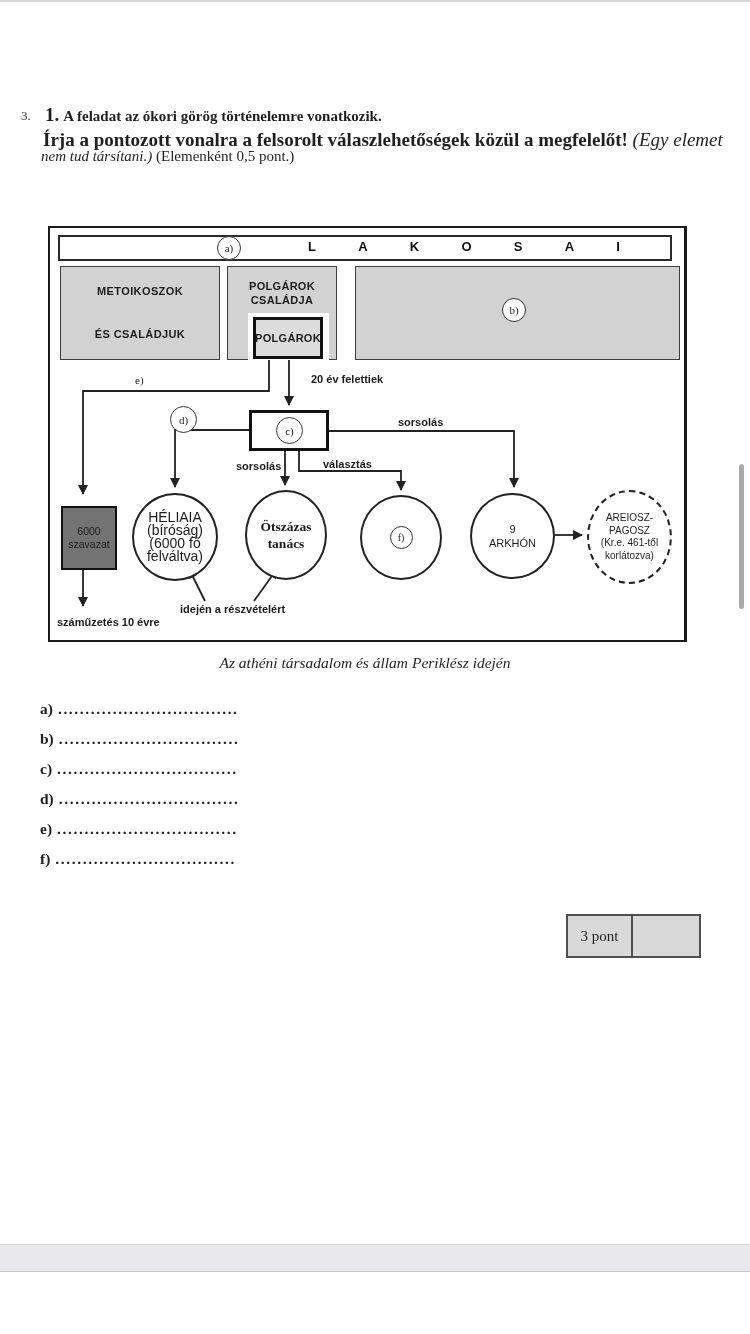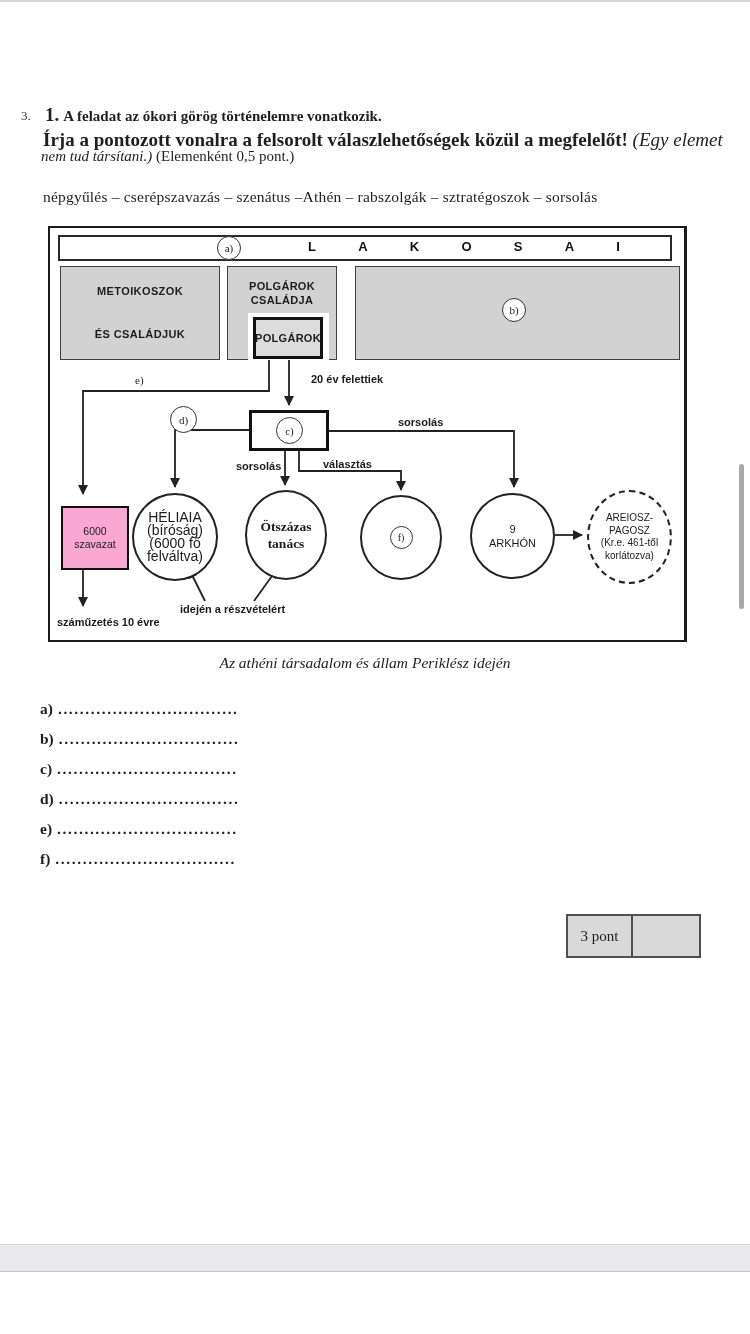--- a/index.html
+++ b/index.html
@@ -41,21 +41,21 @@
   .box-metics{left:10px;top:38px;width:160px;height:94px;justify-content:center;
               font-size:11px;font-weight:600;letter-spacing:0.4px;line-height:15px;text-align:center;gap:28px;}
   .box-family{left:177px;top:38px;width:110px;height:94px;padding-top:12px;
               font-size:11px;font-weight:600;letter-spacing:0.3px;line-height:14px;text-align:center;}
   .box-right{left:305px;top:38px;width:325px;height:94px;}
   .notch{left:198px;top:85px;width:81px;height:47px;background:#fff;}
   .box-citizens{left:203px;top:89px;width:70px;height:42px;border:3px solid #111;background:#dcdcdc;
                 box-sizing:border-box;display:flex;align-items:center;justify-content:center;
                 font-size:11px;font-weight:600;letter-spacing:0.3px;color:#1c1c1c;}
   .box-c{left:199px;top:182px;width:80px;height:41px;border:3px solid #111;background:#fff;box-sizing:border-box;z-index:2;}
-  .box-votes{left:11px;top:278px;width:68px;height:64px;border:2px solid #111;background:#f9a8d4;box-sizing:border-box;
+  .box-votes{left:11px;top:278px;width:56px;height:64px;border:2px solid #111;background:#737373;box-sizing:border-box;
              display:flex;flex-direction:column;align-items:center;justify-content:center;
              font-size:10.5px;line-height:13px;color:#1c1c1c;z-index:2;}
   .ellipse{border:2px solid #222;border-radius:50%;background:#fff;box-sizing:border-box;
            display:flex;flex-direction:column;align-items:center;justify-content:center;
            text-align:center;color:#1b1b1b;z-index:2;}
   .el-heliaia{left:82px;top:265px;width:86px;height:88px;font-size:14px;line-height:13px;}
   .el-council{left:195px;top:262px;width:82px;height:90px;font-family:"Liberation Serif",serif;
               font-size:13.5px;font-weight:bold;line-height:17px;}
   .el-f{left:310px;top:267px;width:82px;height:85px;}
   .el-arkhon{left:420px;top:265px;width:85px;height:86px;font-size:11px;line-height:14px;}
@@ -82,21 +82,20 @@
 </head>
 <body>
 
 <div class="screen">
   <div class="abs top-hairline"></div>
 
   <span class="abs margin-num">3.</span>
   <div class="abs h-line1"><span class="big">1.</span><span>A feladat az ókori görög történelemre vonatkozik.</span></div>
   <div class="abs h-line2"><span>Írja a pontozott vonalra a felsorolt válaszlehetőségek közül a megfelelőt!</span><span class="ital">&nbsp;</span><span class="ital">(Egy elemet</span></div>
   <div class="abs h-line3"><span class="ital">nem tud társítani.)</span><span>&nbsp;</span><span>(Elemenként 0,5 pont.)</span></div>
-  <div class="abs word-bank">népgyűlés – cserépszavazás – szenátus –Athén – rabszolgák – sztratégoszok – sorsolás</div>
 
   <div class="abs diagram">
     <svg class="abs lines-layer" width="634" height="412" viewBox="0 0 634 412">
       <defs>
         <marker id="arw" viewBox="0 0 10 10" refX="9" refY="5" markerUnits="userSpaceOnUse" markerWidth="11" markerHeight="10" orient="auto">
           <path d="M0,0 L10,5 L0,10 z" fill="#222"></path>
         </marker>
       </defs>
       <g stroke="#222" stroke-width="1.8" fill="none">
         <polyline points="219,131 219,163 33,163 33,266" marker-end="url(#arw)"></polyline>

